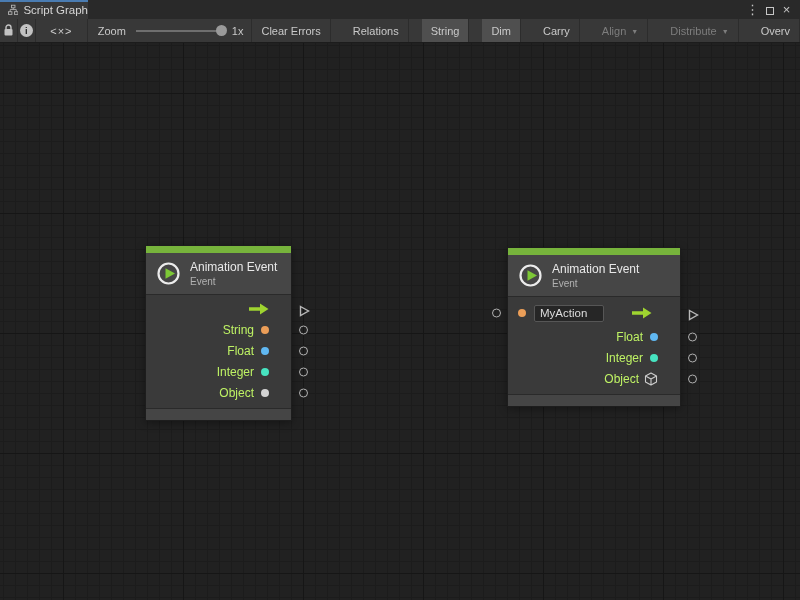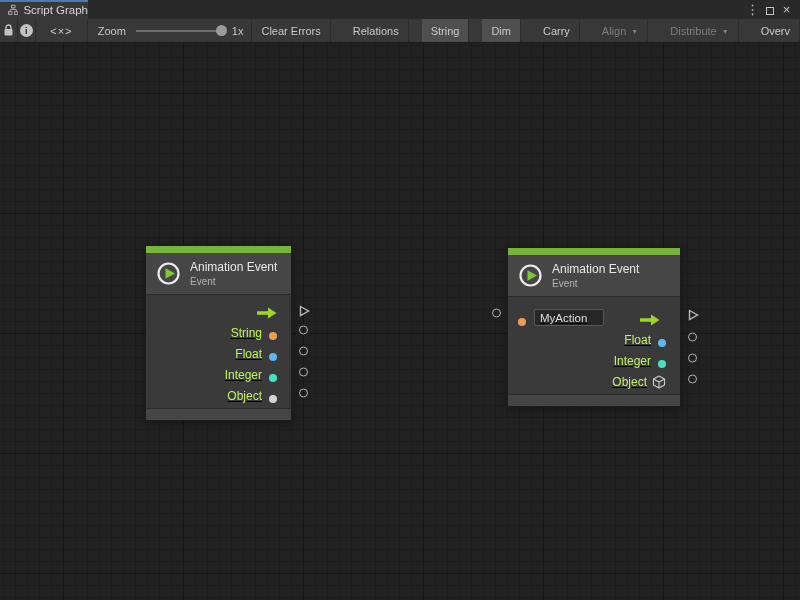--- a/index.html
+++ b/index.html
@@ -49,21 +49,21 @@
     background-position:63px 50px, 63px 50px, 3px 2px, 3px 2px; }
 
   
   .node { position:absolute; border:1px solid #1d1d1d; box-shadow:0 2px 8px rgba(0,0,0,0.35); }
   .n-bar { height:7px; }
   .n-header { height:41px; background:#464646; display:flex; align-items:center; gap:9px; padding-left:10px; }
   .n-title { font-size:12px; color:#e8e8e8; }
   .n-sub { font-size:10px; color:#b2b2b2; margin-top:2px; }
   .n-body { background:#3a3a3a; border-top:1px solid #2a2a2a; border-bottom:1px solid #2a2a2a; padding:3px 0 5px; }
   .n-footer { height:11px; background:#454545; }
-  .port-row { position:relative; height:21px; display:flex; align-items:flex-end; justify-content:flex-end; padding-right:14px;text-decoration:underline; }
+  .port-row { position:relative; height:21px; display:flex; align-items:center; justify-content:flex-end; padding-right:22px; }
   .port-row.input-row { height:26px; justify-content:flex-start; padding-left:10px; }
   .p-label { font-size:12px; color:#bef264; }
   .dot { width:8px; height:8px; border-radius:50%; margin-left:7px; flex:none; }
   .cube { margin-left:5px; flex:none; }
   .pin { position:absolute; top:50%; transform:translateY(-50%); }
   .pin.circ { width:9px; height:9px; border:1.5px solid #b0b0b0; border-radius:50%; right:-17px; }
   .pin.circ.left { left:-16px; right:auto; }
   .pin.tri { right:-19px; width:12px; height:12px; }
   .node-input { width:70px; height:17px; background:#262626; border:1px solid #565656; border-radius:2px;
                 color:#dcdcdc; font-size:11.5px; padding:0 5px; margin-left:8px;

